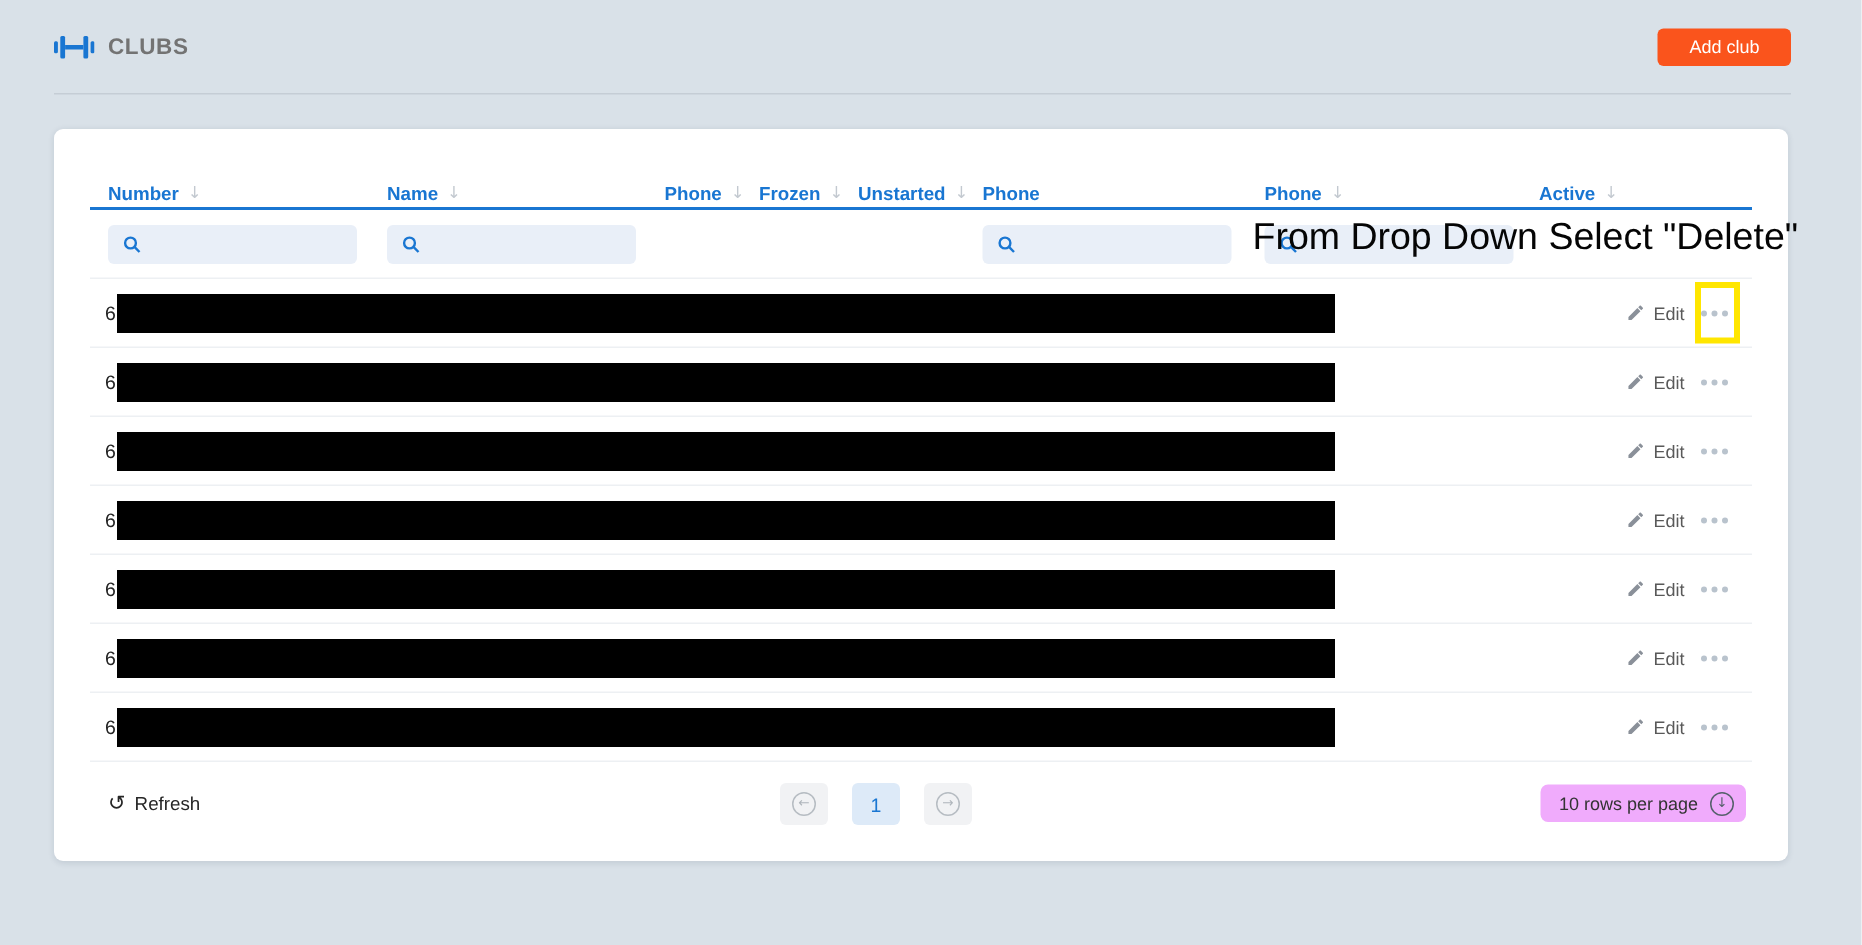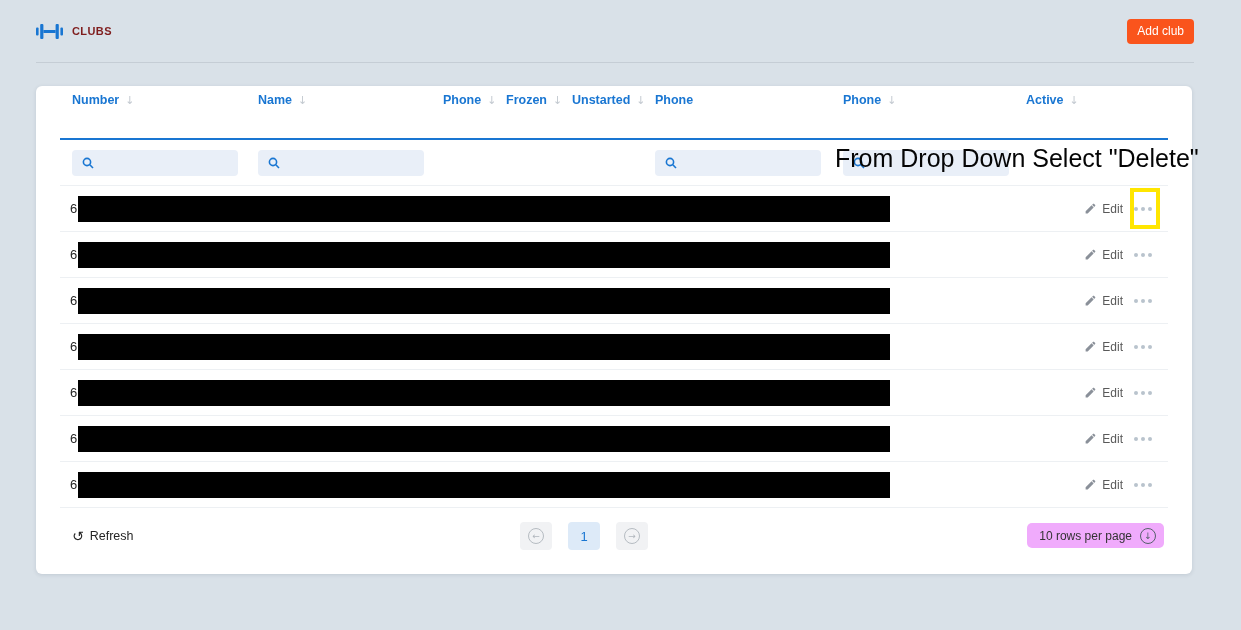--- a/index.html
+++ b/index.html
@@ -9,36 +9,36 @@
     font-family:"Liberation Sans", sans-serif;
     position:relative; overflow:hidden;
   }
   
   .topbar {
     position:absolute; left:36px; top:0; width:1158px; height:63px;
     display:flex; align-items:center; justify-content:space-between;
     border-bottom:1px solid #c5cdd5;
   }
   .brand { display:flex; align-items:center; gap:9px; }
-  .brand-title { color:#7f1d1d; font-size:11px; font-weight:bold; letter-spacing:.4px; }
+  .brand-title { color:#737373; font-size:15px; font-weight:bold; letter-spacing:.4px; }
   .add-btn {
     background:#fa541c; color:#fff; border:none; border-radius:4px;
-    height:25px; padding:0 10px; font-size:12px; cursor:pointer;
+    height:25px; padding:0 21px; font-size:12px; cursor:pointer;
     font-family:"Liberation Sans", sans-serif;
   }
   
   .card {
     position:absolute; left:36px; top:86px; width:1156px; height:488px;
     background:#fff; border-radius:6px; box-shadow:0 1px 4px rgba(27,43,66,.12);
   }
   .tbl { margin:0 24px; position:relative; }
   
   .thead { position:relative; height:54px; border-bottom:2px solid #1976d2; }
   .th {
-    position:absolute; top:7px; display:flex; align-items:flex-end; gap:6px;
+    position:absolute; top:36px; display:flex; align-items:flex-start; gap:6px;
     color:#1976d2; font-size:12.5px; font-weight:bold; cursor:pointer;
   }
   .sort { font-family:"DejaVu Sans", sans-serif; font-weight:normal;
           color:#c3c9d0; font-size:11px; }
   .c0{left:12px}.c1{left:198px}.c2{left:383px}.c3{left:446px}
   .c4{left:512px}.c5{left:595px}.c6{left:783px}.c7{left:966px}
   
   .search-row { position:relative; height:46px; border-bottom:1px solid #edf0f3; }
   .search-box {
     position:absolute; top:10px; height:26px; width:166px;

